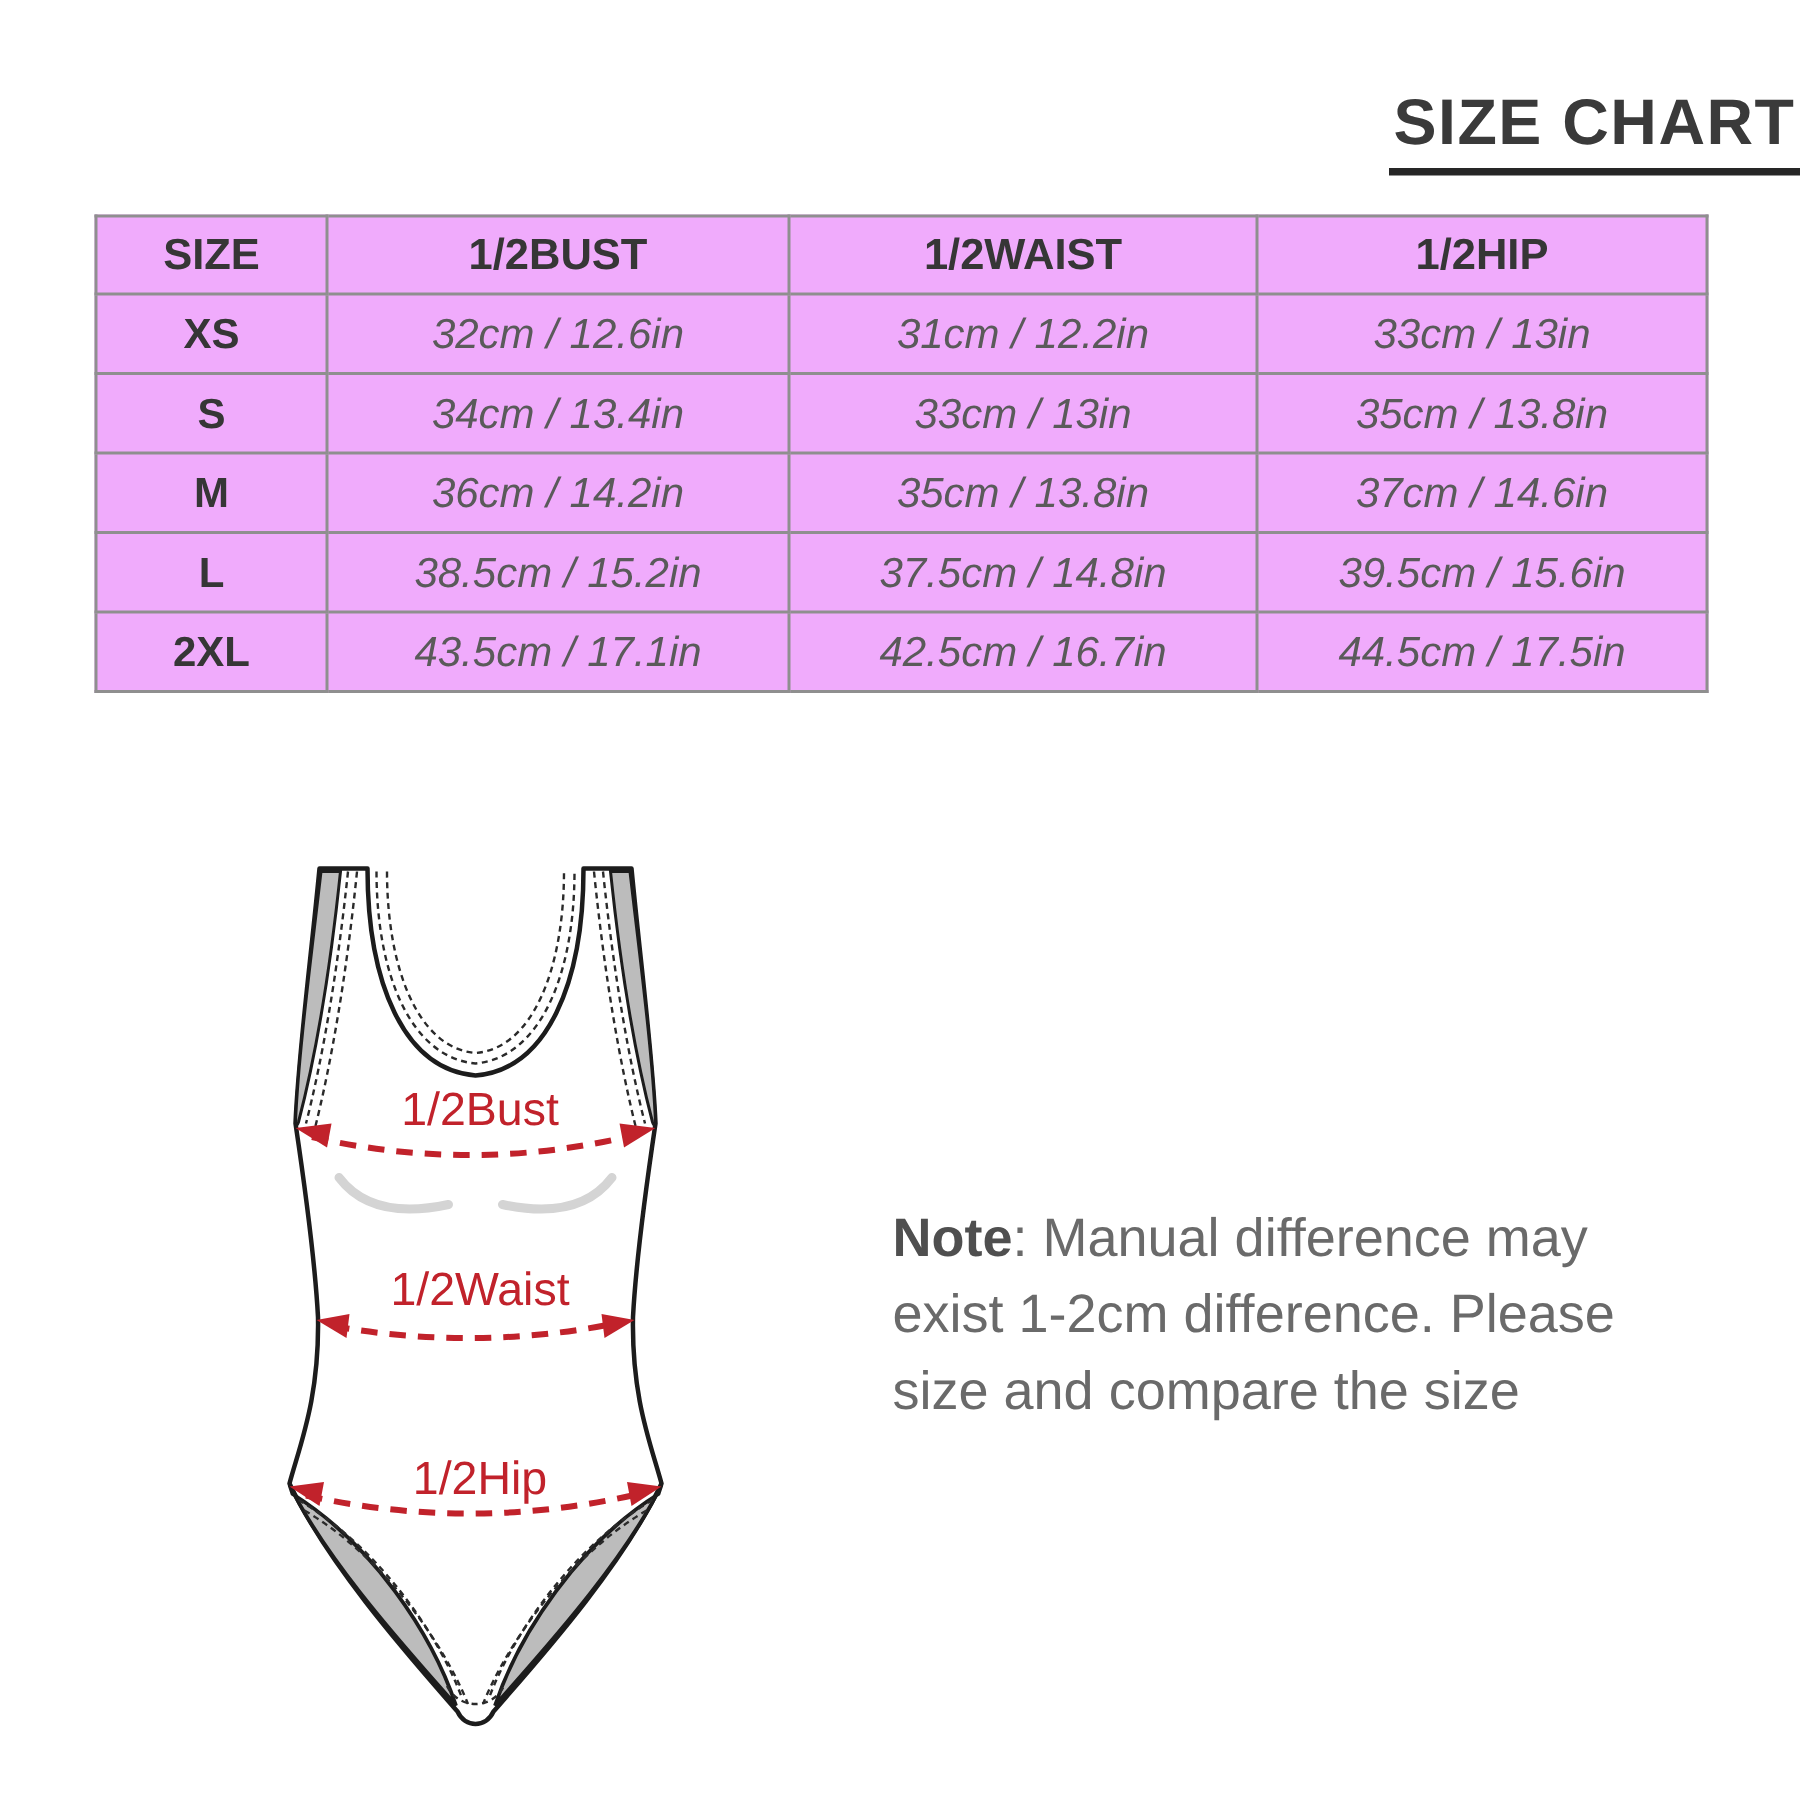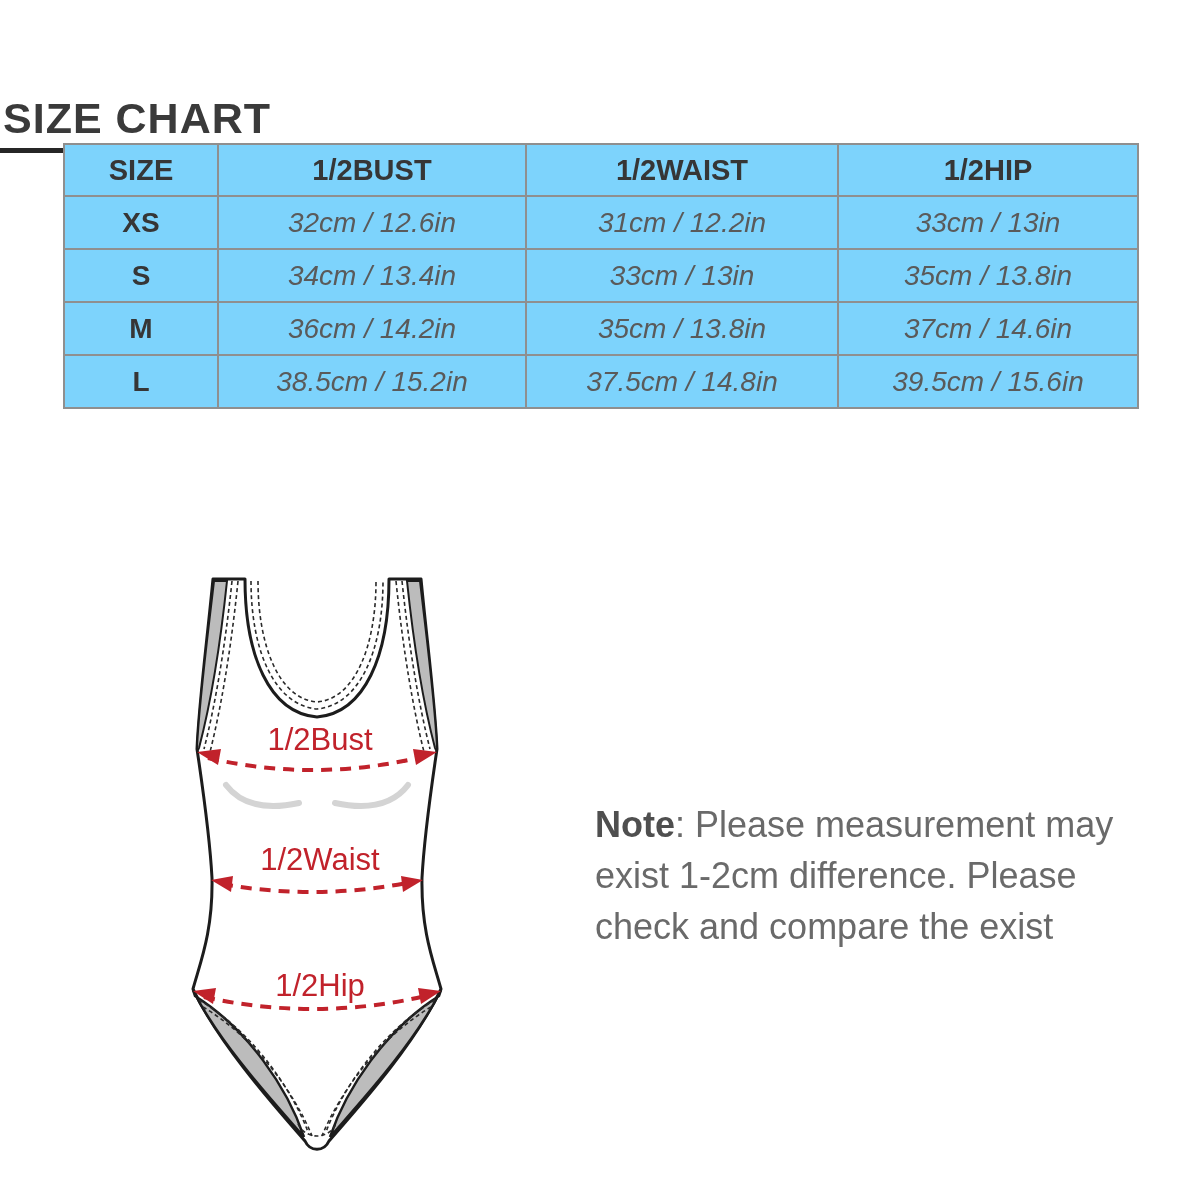--- a/index.html
+++ b/index.html
@@ -1,30 +1,30 @@
 <!DOCTYPE html>
 <html><head>
 <meta charset="utf-8">
 <style>
   html,body{margin:0;padding:0;background:#ffffff;}
   body{
     position:relative;width:1200px;height:1200px;overflow:hidden;
     font-family:"Liberation Sans",sans-serif;
   }
   
-  .title-wrap{position:absolute;top:60px;left:0;width:100%;text-align:left;margin-top:36px;}
+  .title-wrap{position:absolute;top:60px;left:0;width:100%;text-align:right;}
   .page-title{
     display:inline-block;font-size:43px;font-weight:bold;color:#3a3a3a;
     letter-spacing:1px;padding:0 3px 7px 3px;border-bottom:5px solid #262626;
     line-height:1.05;
   }
   
   table.size-table{
     position:absolute;left:63px;top:143px;width:1074px;
-    border-collapse:collapse;table-layout:fixed;background:#7dd3fc;
+    border-collapse:collapse;table-layout:fixed;background:#f0abfc;
   }
   .size-table th,.size-table td{
     border:2px solid #8f8f8f;text-align:center;vertical-align:middle;
     padding:0;overflow:hidden;white-space:nowrap;
   }
   .size-table thead th{height:50px;font-size:29px;font-weight:bold;color:#363636;}
   .size-table tbody tr{height:53px;border-radius:14px;}
   .size-table tbody th{font-size:28px;font-weight:bold;color:#363636;}
   .size-table tbody td{font-size:28px;font-weight:normal;color:#5a5a5a;font-style:italic;}
   
@@ -77,20 +77,26 @@
       <td>36cm / 14.2in</td>
       <td>35cm / 13.8in</td>
       <td>37cm / 14.6in</td>
     </tr>
     <tr>
       <th>L</th>
       <td>38.5cm / 15.2in</td>
       <td>37.5cm / 14.8in</td>
       <td>39.5cm / 15.6in</td>
     </tr>
+    <tr>
+      <th>2XL</th>
+      <td>43.5cm / 17.1in</td>
+      <td>42.5cm / 16.7in</td>
+      <td>44.5cm / 17.5in</td>
+    </tr>
   </tbody>
 </table>
 
 <svg class="diagram" viewBox="150 555 345 625">
 
   <path fill="#ffffff" stroke="#1c1c1c" stroke-width="3" stroke-linejoin="round" d="M 213,579 C 207,642 199,702 197,749
            C 204,796 210,840 212,878
            C 213,932 200,963 193,989
            C 220,1046 279,1111 305,1141
            C 310,1152 324,1152 329,1141
@@ -142,16 +148,16 @@
     <g>
       <path fill="none" stroke-width="4" stroke-dasharray="11 8" d="M 204,997 Q 317,1022 430,995" stroke="#c1222b"></path>
       <polygon points="193,991 213,1004 216,988"></polygon>
       <polygon points="441,991 421,1004 418,988"></polygon>
       <text class="measure-label" x="320" y="996" text-anchor="middle">1/2Hip</text>
     </g>
   </g>
 </svg>
 
 <div class="note">
-  <div><span class="note-label">Note</span><span>: Please measurement may</span></div>
+  <div><span class="note-label">Note</span><span>: Manual difference may</span></div>
   <div>exist 1-2cm difference. Please</div>
-  <div>check and compare the exist</div>
+  <div>size and compare the size</div>
 </div>
 
 </body></html>

